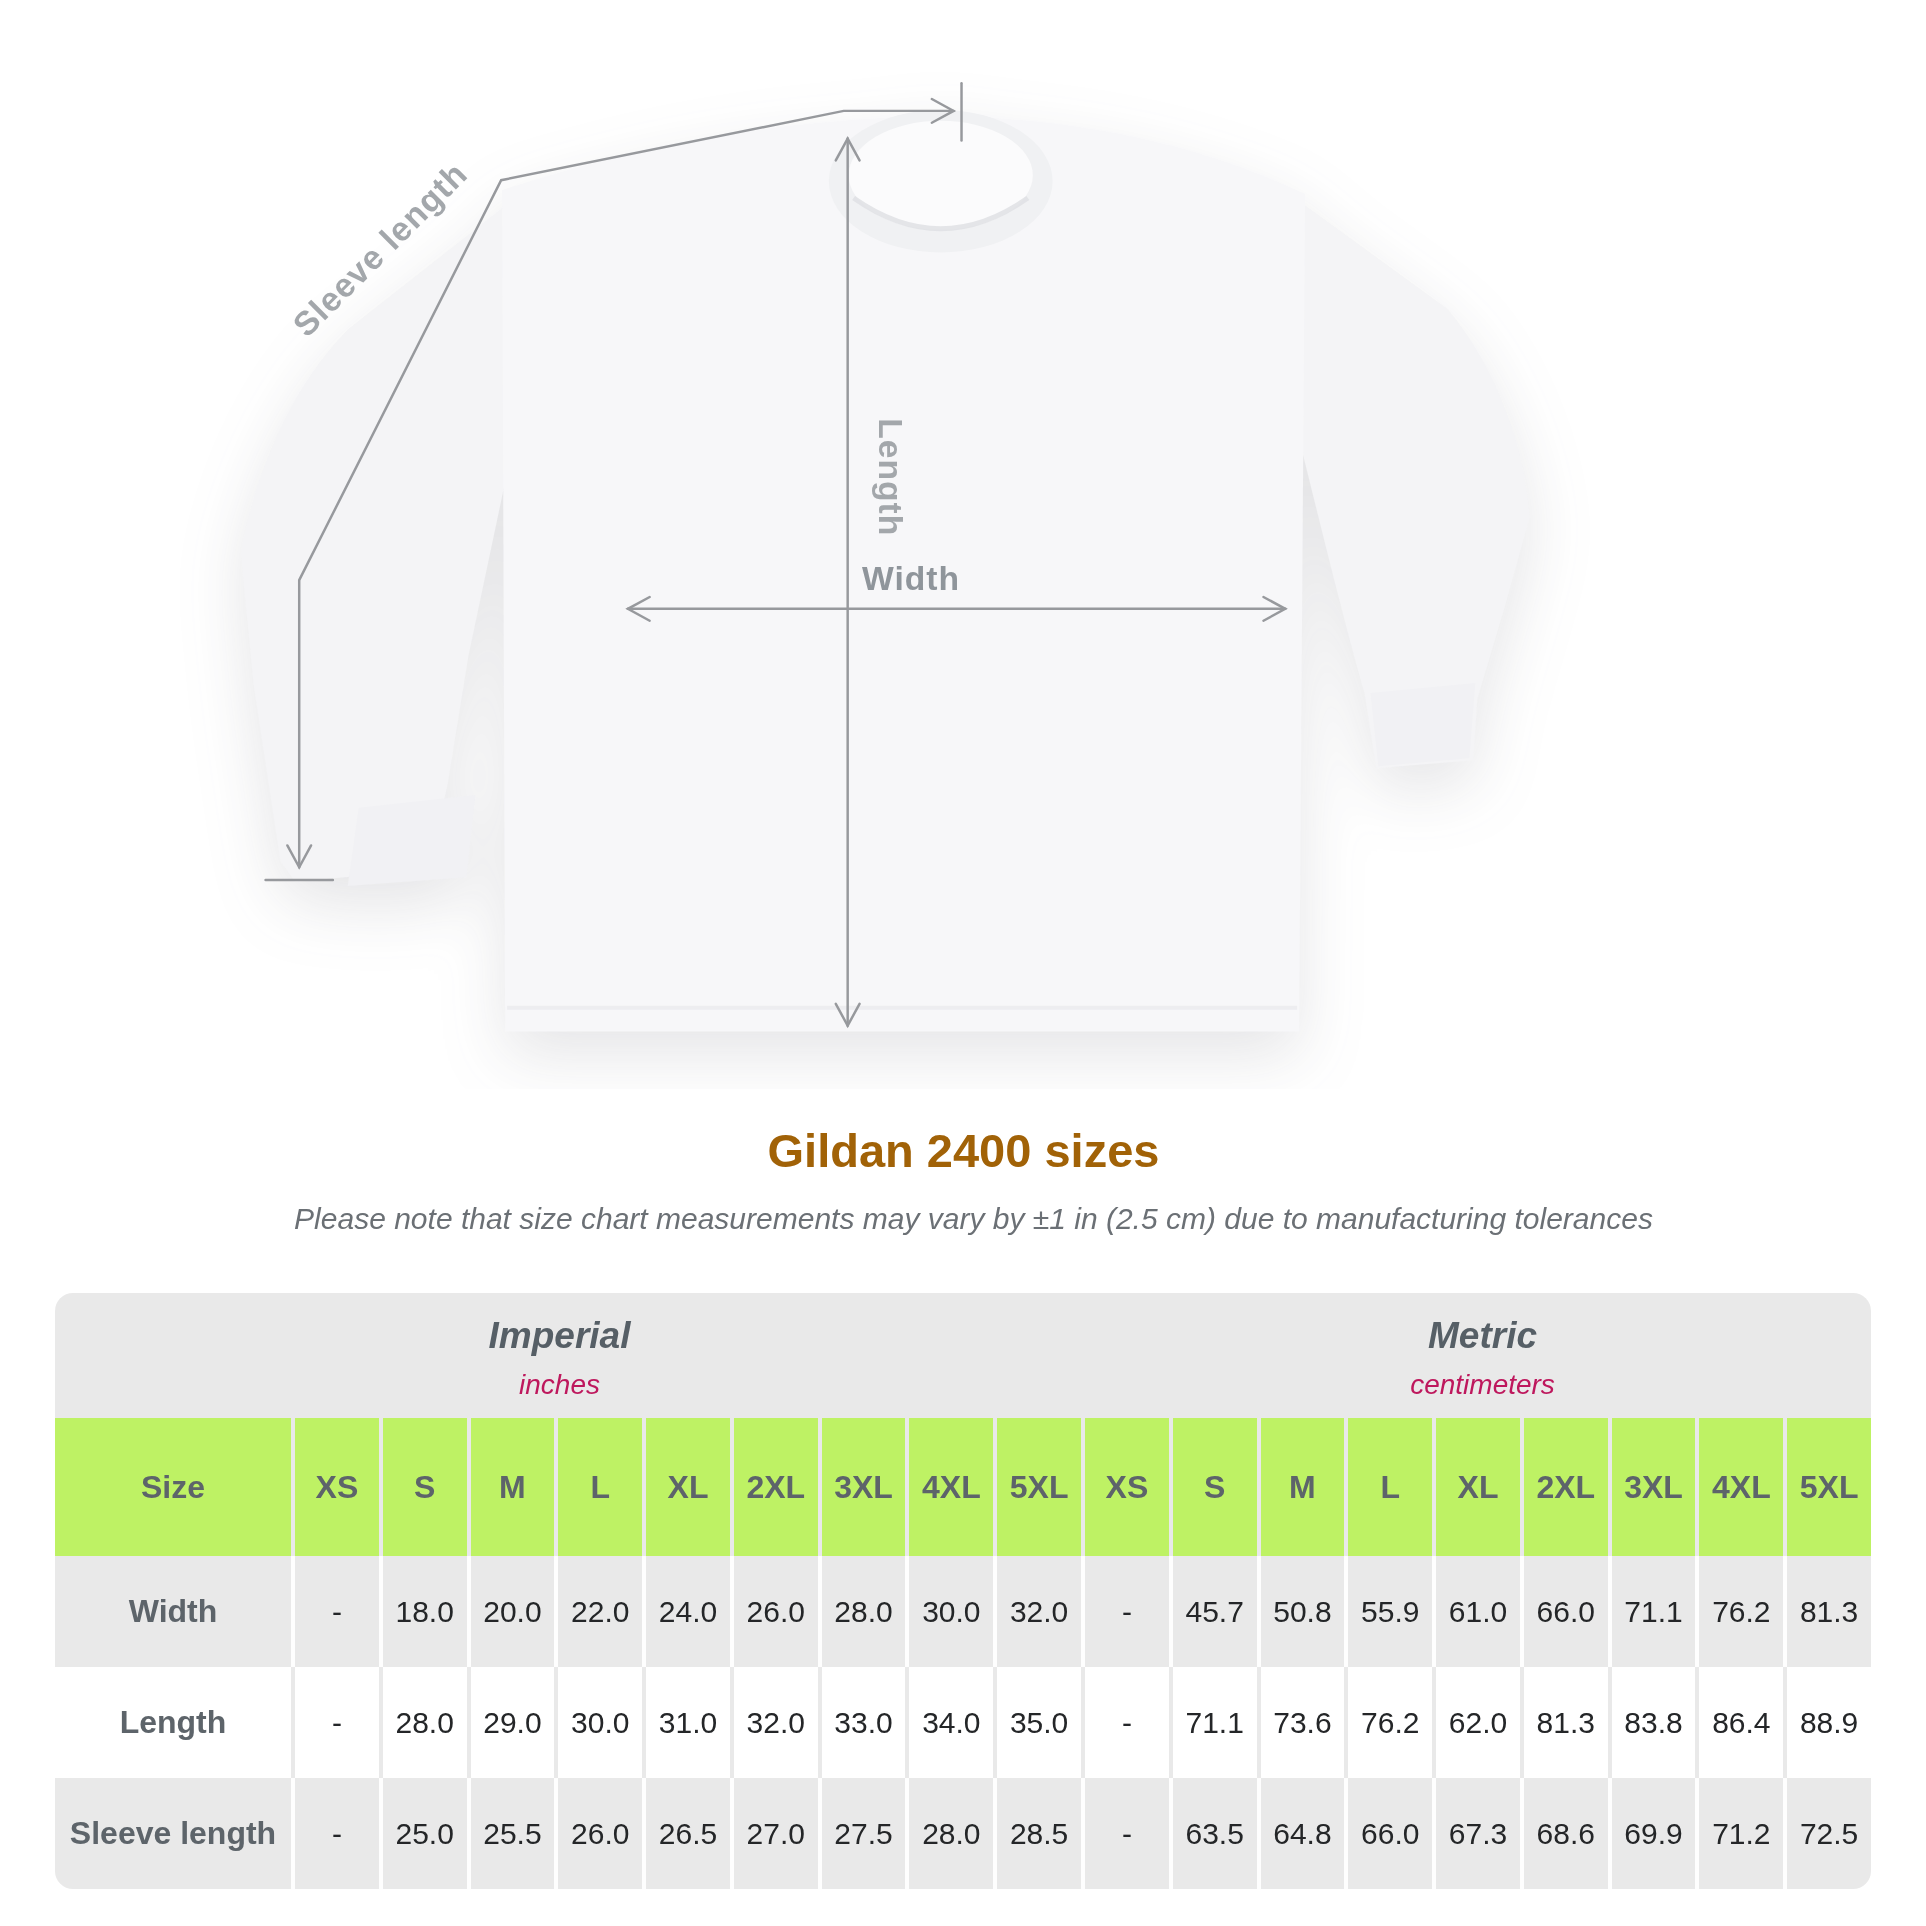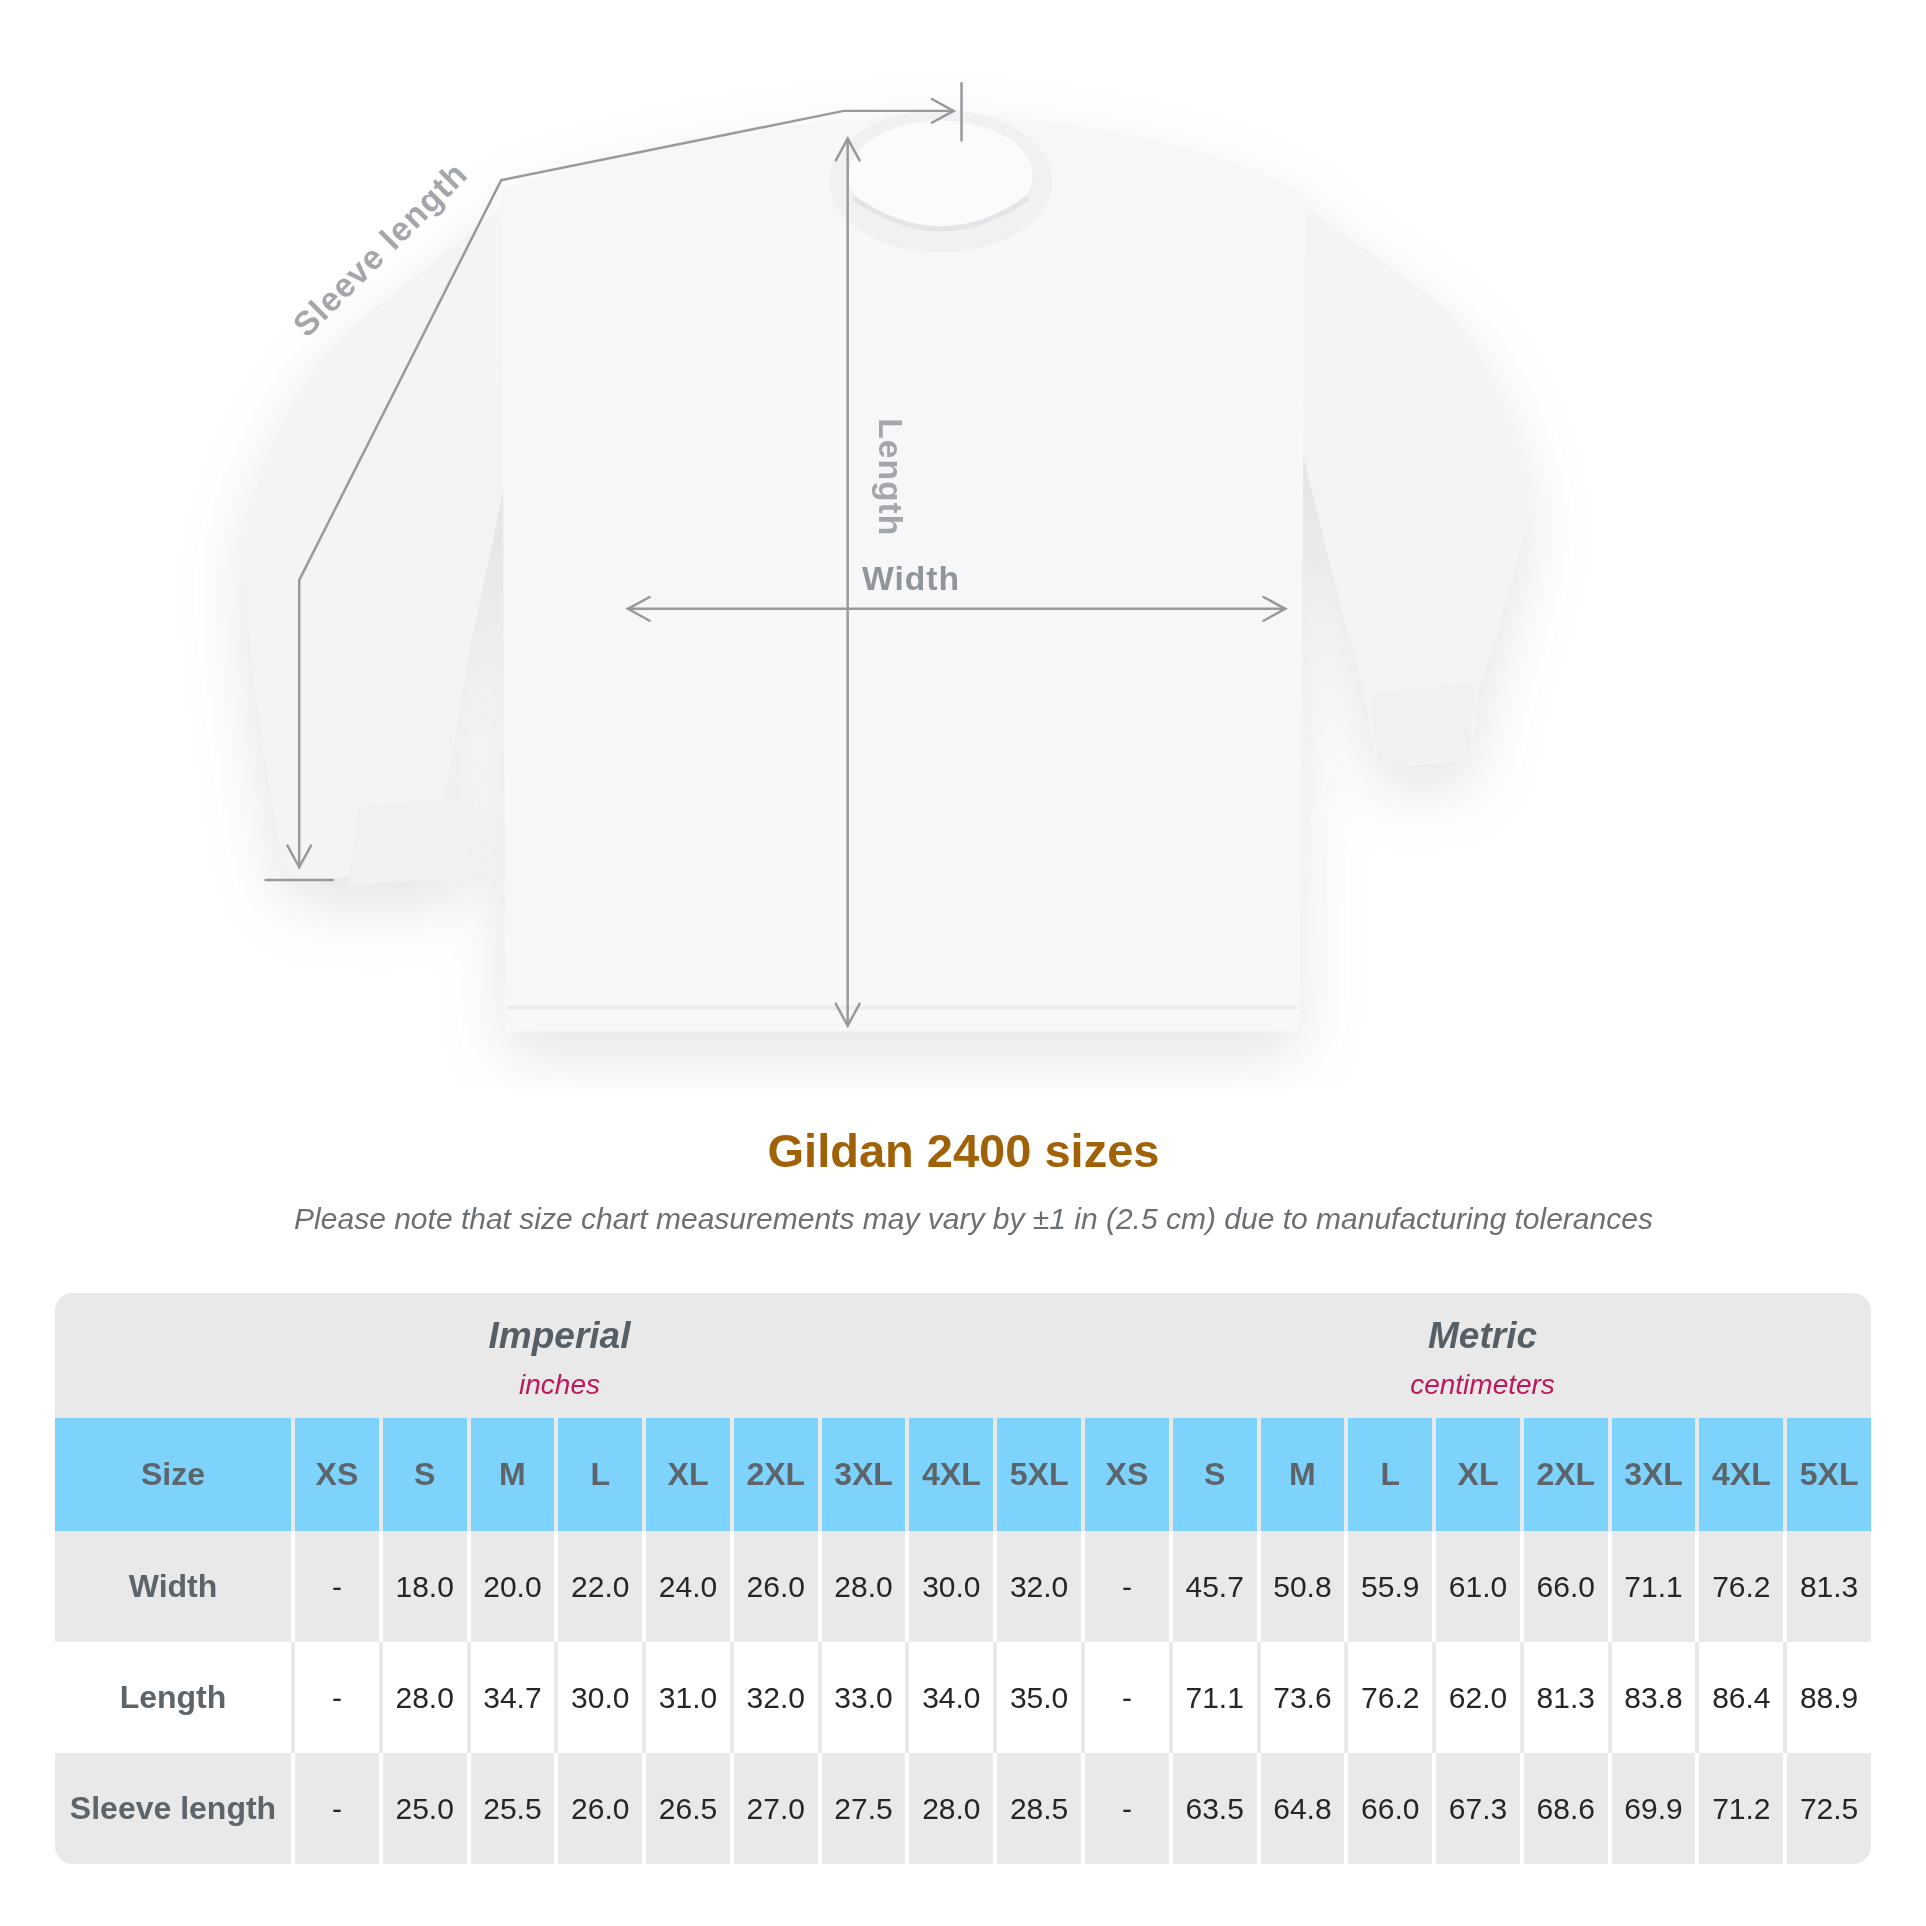--- a/index.html
+++ b/index.html
@@ -37,21 +37,21 @@
   }
   .unit-group.imperial{width:calc(50% + 118px);}
   .unit-group.metric{width:calc(50% - 118px);}
   .unit-name{font-size:37px;font-weight:bold;font-style:italic;color:#565f66;}
   .unit-sub{font-size:28px;font-style:italic;color:#be185d;margin-top:12px;}
   .grid-rows{display:block;}
   .t-row{
     display:grid;grid-template-columns:236px repeat(18, 1fr);
     height:111px;
   }
-  .t-row.header-row{height:113px;background:#7dd3fc;--div:#e9e9e9;}
+  .t-row.header-row{height:138px;background:#bef264;--div:#e9e9e9;}
   .t-row.stripe-gray{background:#e9e9e9;--div:rgba(255,255,255,0.92);}
   .t-row.stripe-white{background:#ffffff;--div:#e9e9e9;}
   .t-row:last-child{border-radius:0 0 18px 18px;overflow:hidden;}
   .t-cell{
     display:flex;align-items:center;justify-content:center;
     border-left:4px solid var(--div);
     font-size:30px;color:#242628;
   }
   .t-cell:first-child{border-left:none;}
   .t-cell.head, .t-cell.rowlab{font-weight:bold;font-size:32px;color:#5d646a;}
@@ -162,21 +162,21 @@
           <div class="t-cell">61.0</div>
           <div class="t-cell">66.0</div>
           <div class="t-cell">71.1</div>
           <div class="t-cell">76.2</div>
           <div class="t-cell">81.3</div>
         </div>
         <div class="t-row stripe-white">
           <div class="t-cell rowlab">Length</div>
           <div class="t-cell">-</div>
           <div class="t-cell">28.0</div>
-          <div class="t-cell">34.7</div>
+          <div class="t-cell">29.0</div>
           <div class="t-cell">30.0</div>
           <div class="t-cell">31.0</div>
           <div class="t-cell">32.0</div>
           <div class="t-cell">33.0</div>
           <div class="t-cell">34.0</div>
           <div class="t-cell">35.0</div>
           <div class="t-cell">-</div>
           <div class="t-cell">71.1</div>
           <div class="t-cell">73.6</div>
           <div class="t-cell">76.2</div>

